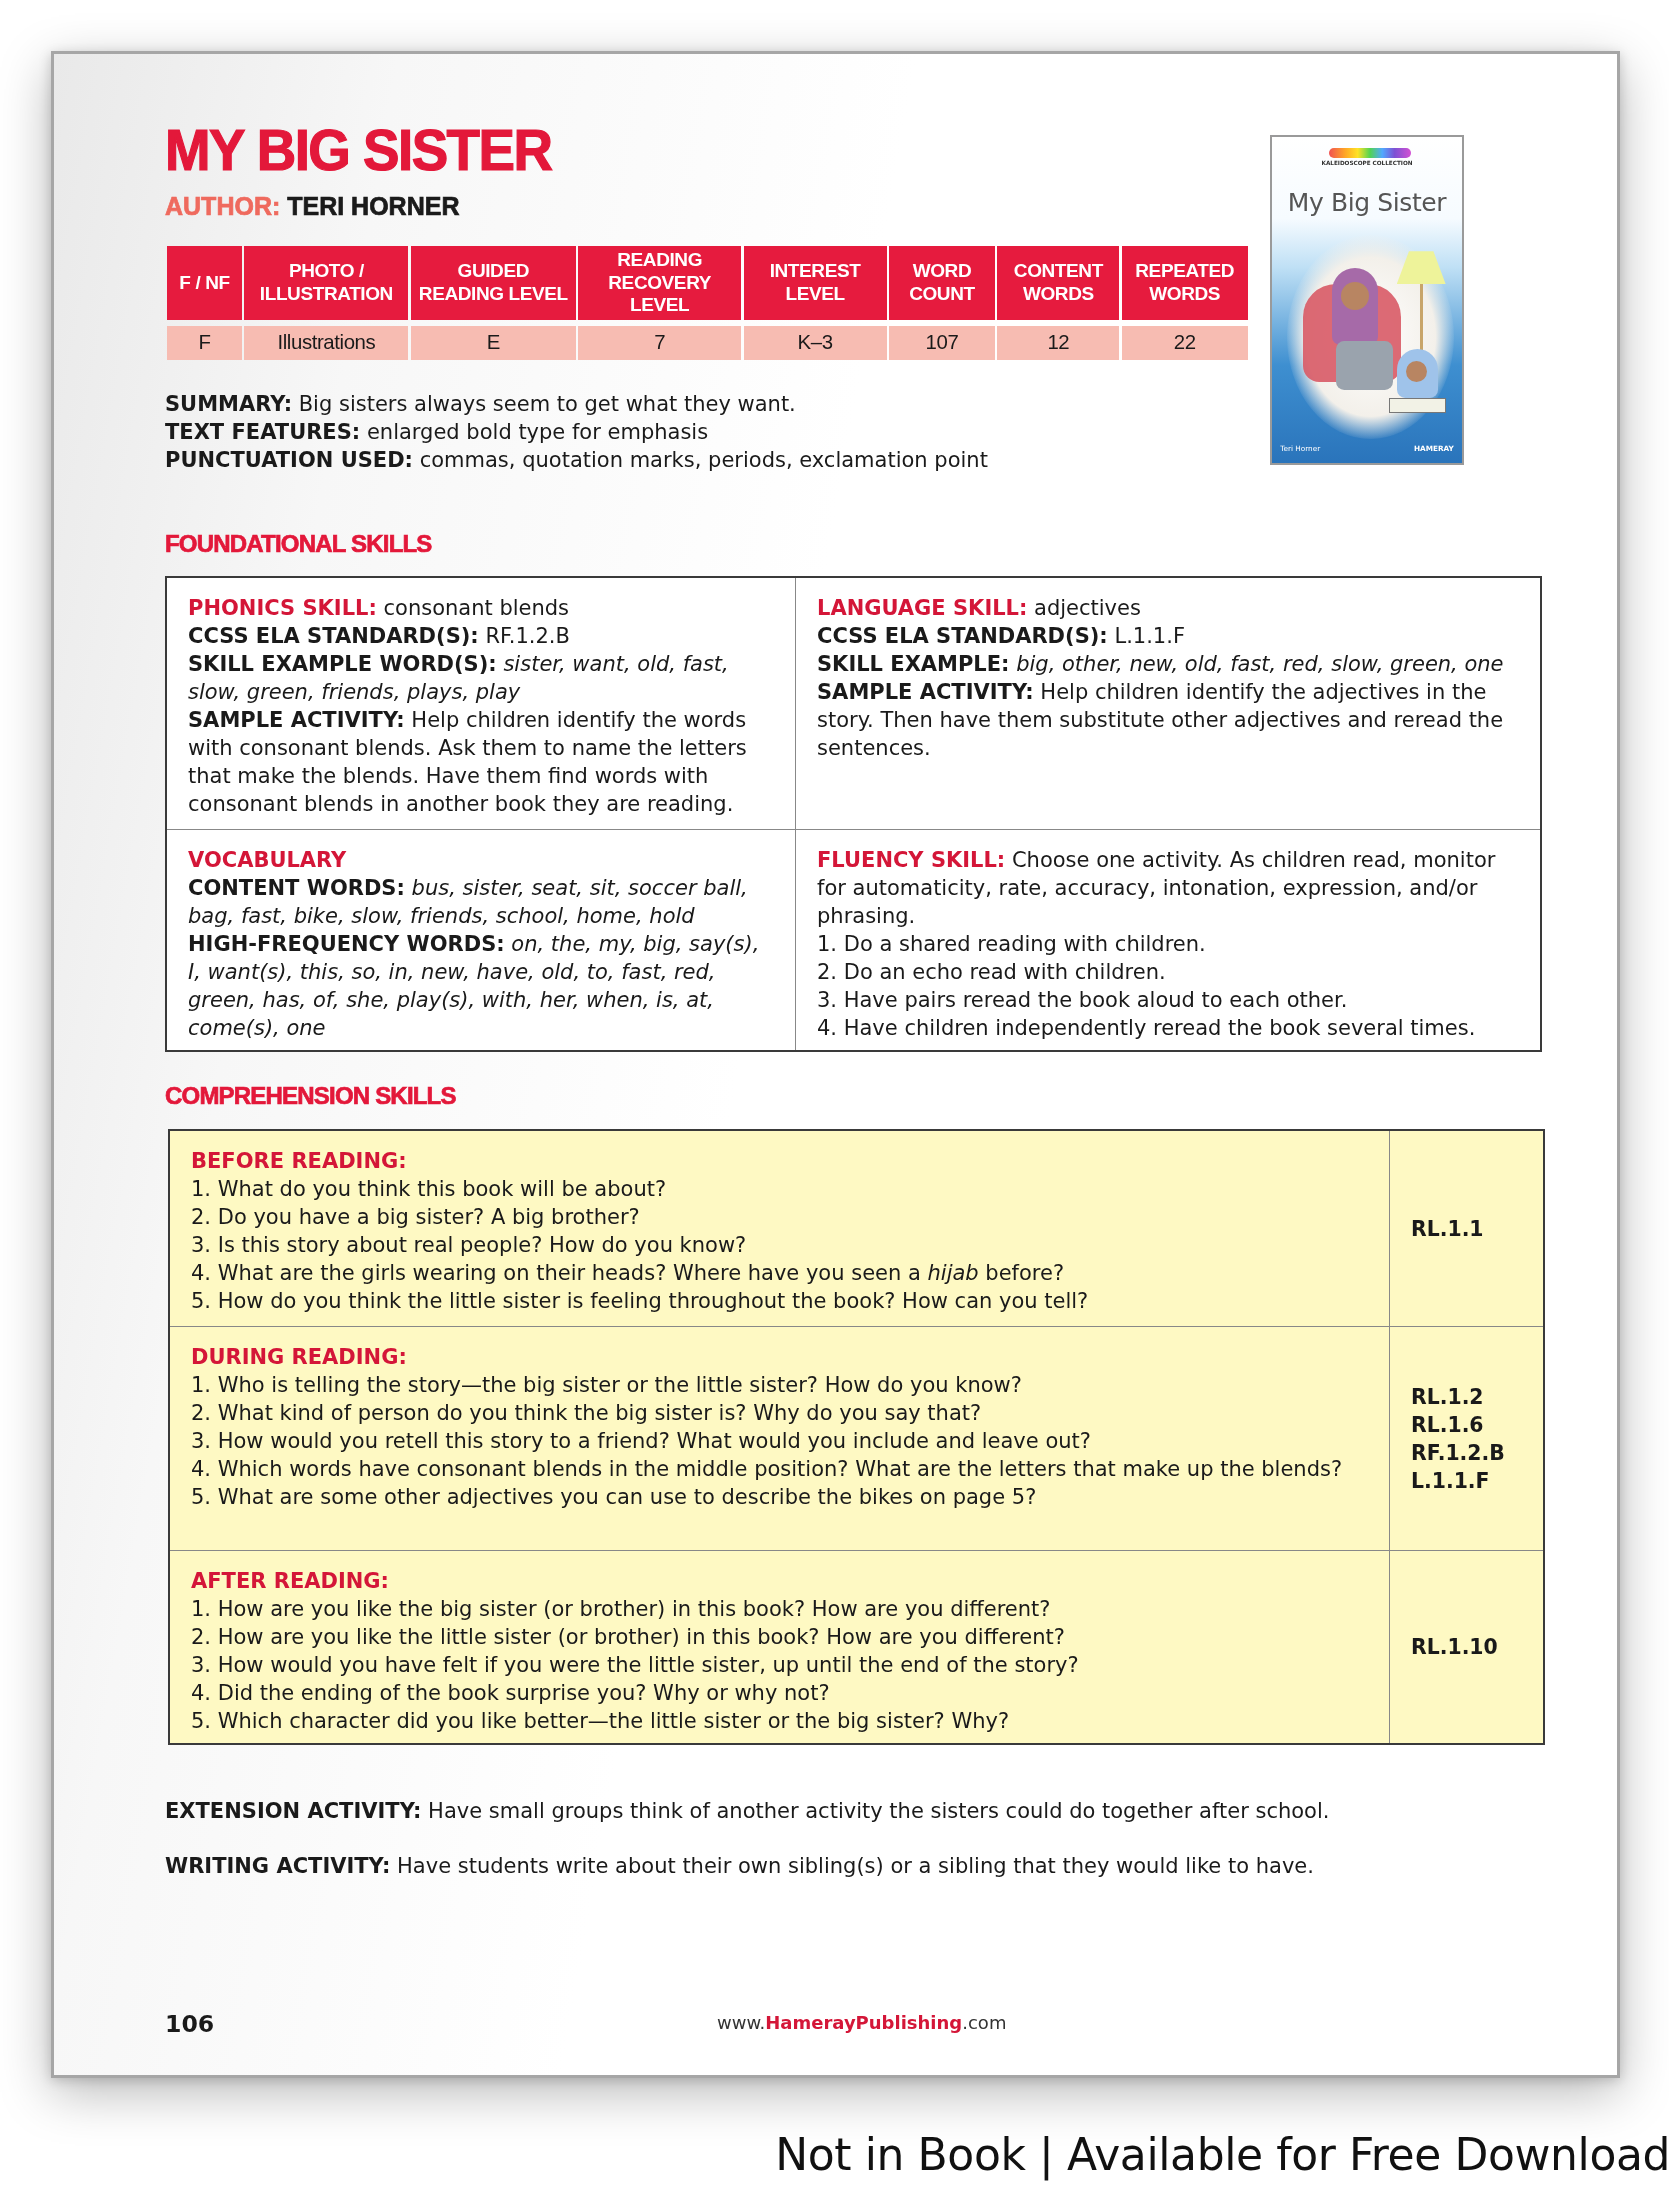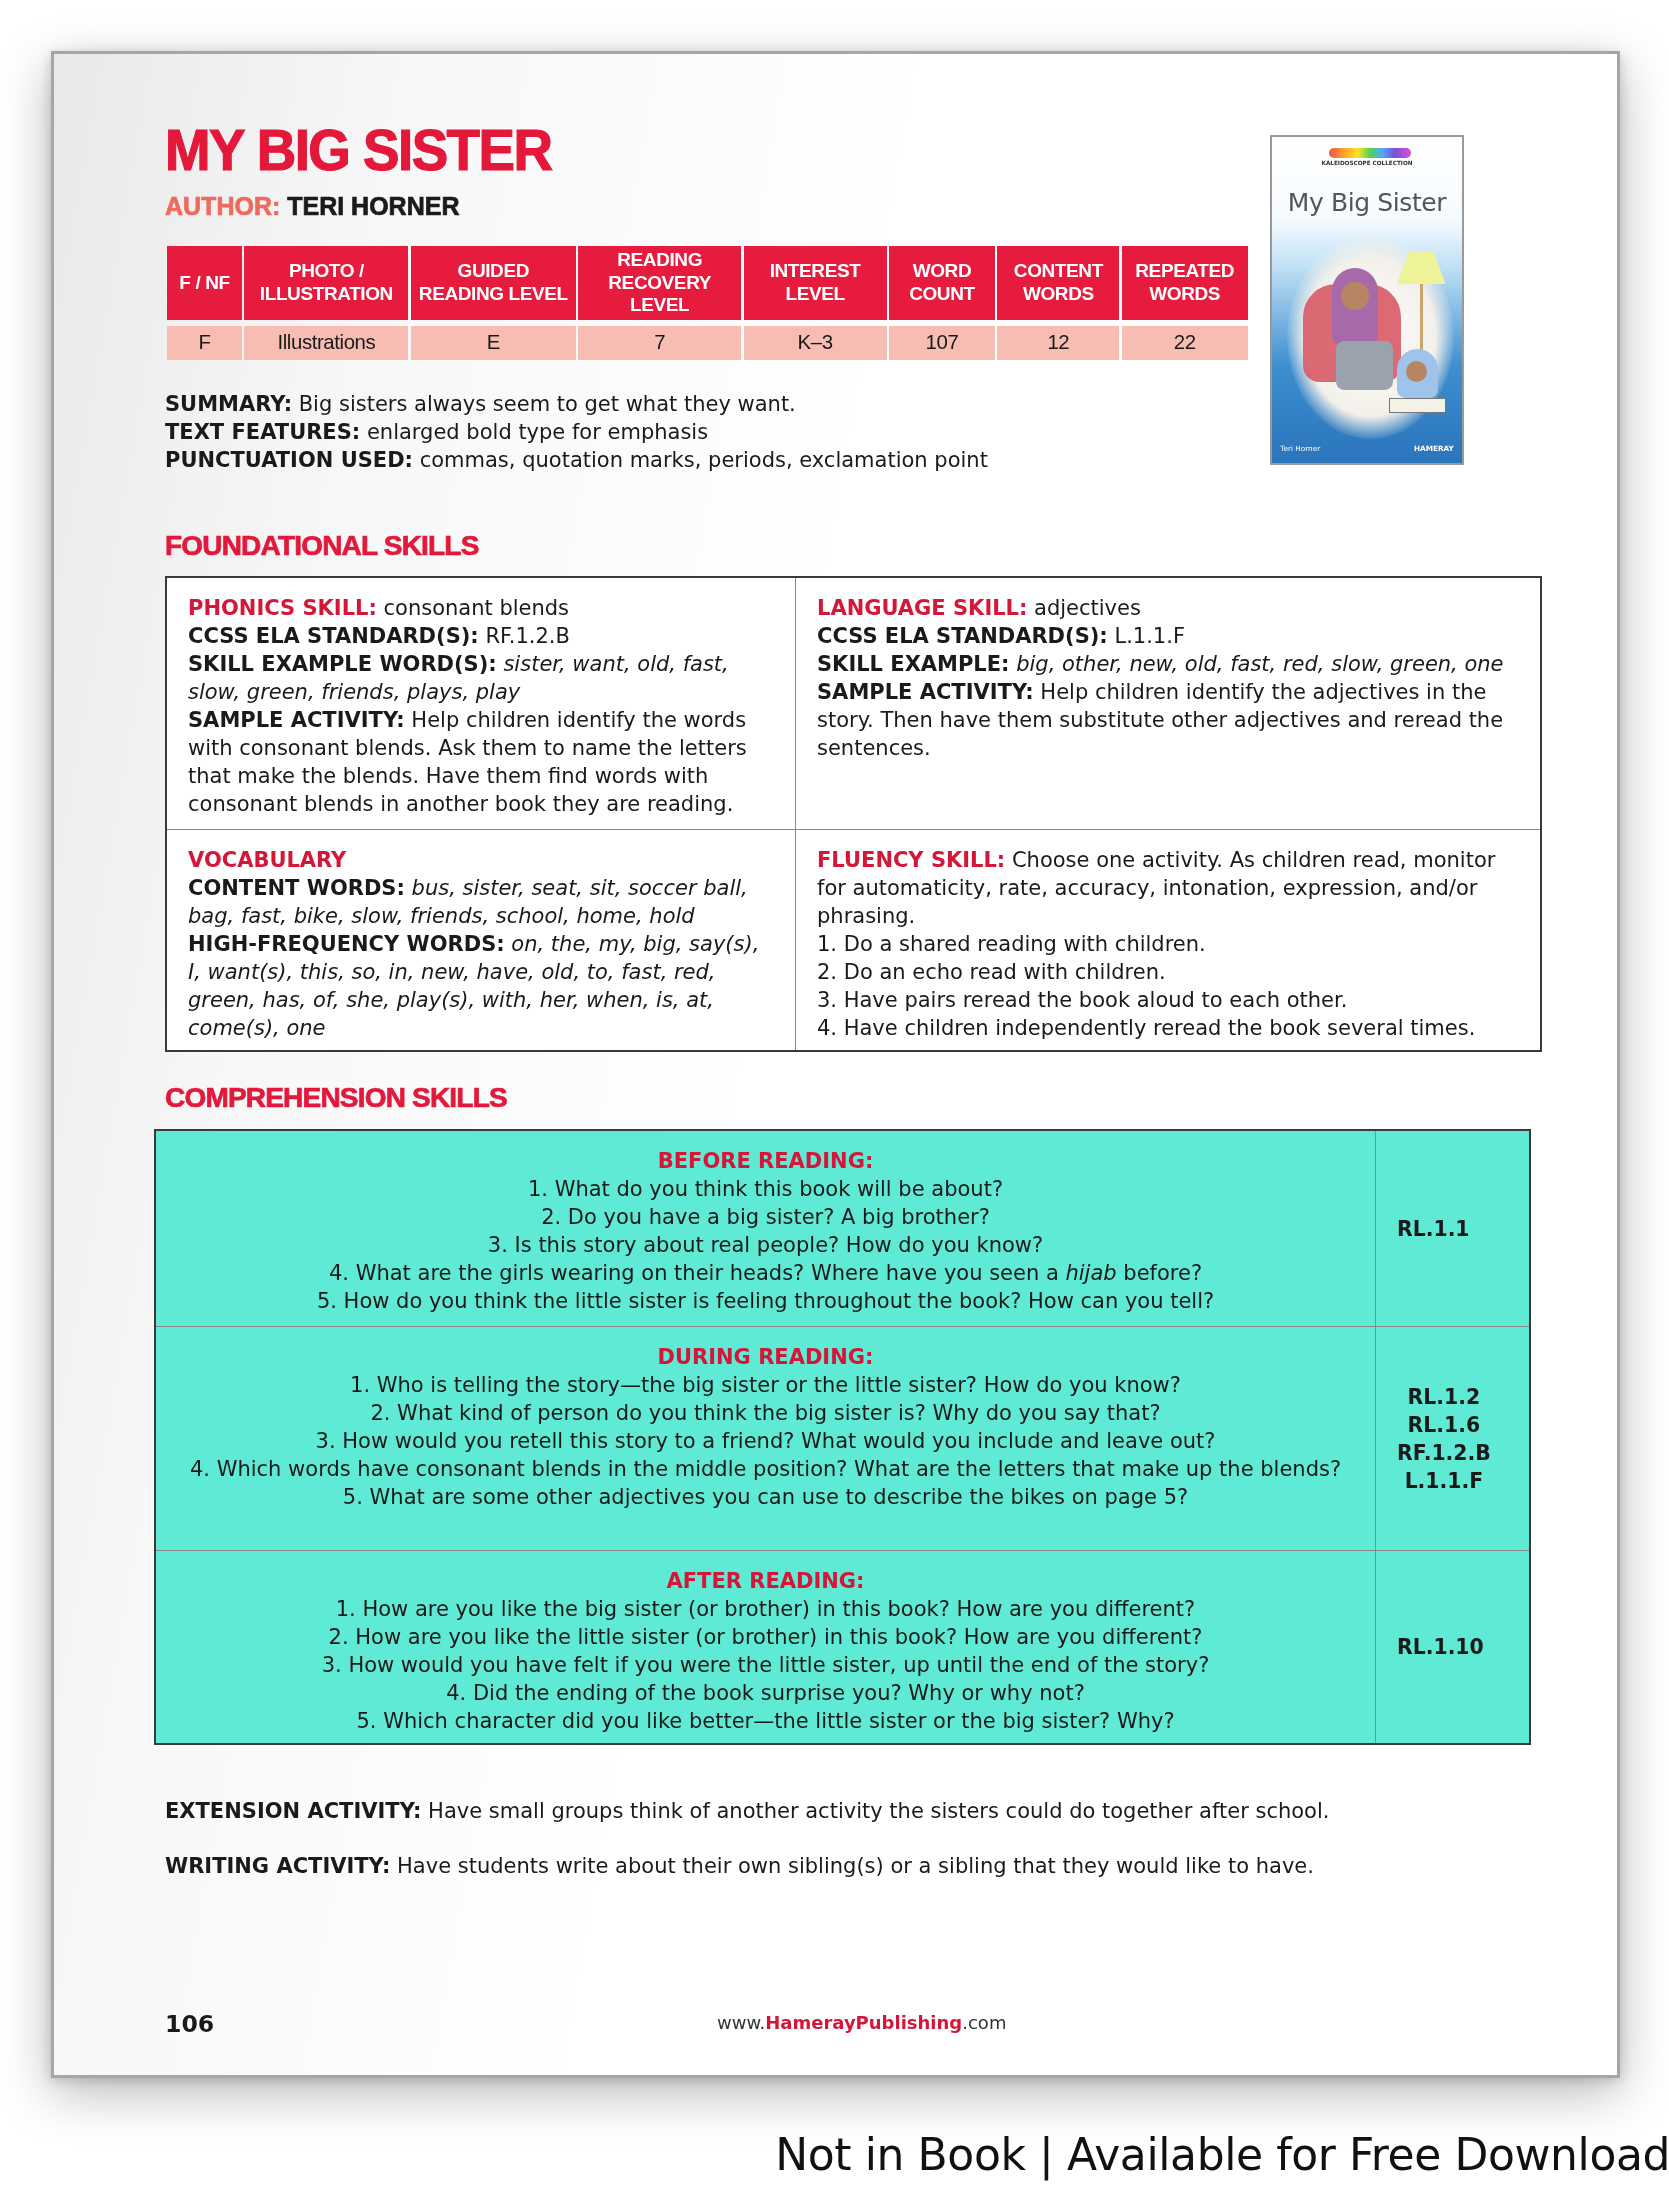--- a/index.html
+++ b/index.html
@@ -67,40 +67,40 @@
   .cover .lamp-shade { position: absolute; left: 110px; top: 16.3px; width: 49px; height: 33px; background: #eef39a; clip-path: polygon(25% 0, 75% 0, 100% 100%, 0 100%); }
   .cover .lamp-pole { position: absolute; left: 133px; top: 49px; width: 3.3px; height: 90px; background: #c8a56a; }
   .cover .girl2 { position: absolute; left: 110px; top: 114px; width: 41px; height: 49px; border-radius: 20.4px 20.4px 8.2px 8.2px; background: #9fc3ea; }
   .cover .girl2-face { position: absolute; left: 119px; top: 126px; width: 21px; height: 21px; border-radius: 50%; background: #b88562; }
   .cover .book { position: absolute; left: 102px; top: 163px; width: 57px; height: 14.7px; background: #f2f2e6; border: 0.8px solid #777; }
   .cover .auth { position: absolute; left: 8.2px; bottom: 9.8px; font-size: 7.3px; color: #fff; }
   .cover .pub { position: absolute; right: 8.2px; bottom: 9.8px; font-size: 7.3px; color: #fff; font-weight: bold; text-align: center; }
 
   .section-title {
     position: absolute; left: 165px; font-family: "Liberation Sans", sans-serif; font-weight: 900;
-    font-size: 28px; color: #e3183a; letter-spacing: -0.8px; -webkit-text-stroke: 0.7px #e3183a; line-height: 1;
+    font-size: 24px; color: #e3183a; letter-spacing: -0.8px; -webkit-text-stroke: 0.7px #e3183a; line-height: 1;
   }
 
   .fs-table {
     position: absolute; left: 165px; top: 576px; width: 1377px; height: 476px;
     border: 2px solid #3a3a3a; background: #fff;
     display: grid; grid-template-columns: 629px 1fr; grid-template-rows: 252px 1fr;
   }
   .fs-cell { padding: 16.3px 21px 8.2px 21px; font-size: 21px; line-height: 28px; color: #1a1a1a; }
   .fs-cell.l { border-right: 1.6px solid #888; }
   .fs-cell.t { border-bottom: 1.6px solid #888; }
   .fs-cell p { margin: 0; }
   .red { color: #d41638; font-weight: bold; }
   .blk { font-weight: bold; }
   .it { font-style: italic; }
 
   .cs-table {
-    position: absolute; left: 154px; top: 1129px; width: 1377px; height: 616px;
-    border: 2px solid #3a3a3a; background: #5eead4;
-    display: grid; grid-template-columns: 1220px 1fr; grid-template-rows: 196px 224px 1fr; text-align: center;
+    position: absolute; left: 168px; top: 1129px; width: 1377px; height: 616px;
+    border: 2px solid #3a3a3a; background: #fef9c3;
+    display: grid; grid-template-columns: 1220px 1fr; grid-template-rows: 196px 224px 1fr;
   }
   .cs-q { padding: 16.3px 21px 8.2px 21px; font-size: 21px; line-height: 28px; border-right: 1.6px solid #888; }
   .cs-s { display: flex; align-items: center; padding-left: 21px; font-weight: bold; font-size: 20.4px; line-height: 28px; }
   .cs-row-b { border-bottom: 1.6px solid #888; }
   .cs-s .stds { display: flex; flex-direction: column; }
 
   .activity { position: absolute; left: 165px; font-size: 21px; line-height: 28px; white-space: nowrap; }
 
   .pagenum { position: absolute; left: 165px; top: 2010px; font-weight: bold; font-size: 23.6px; }
   .url { position: absolute; left: 717px; top: 2012px; font-size: 18px; color: #333; }

